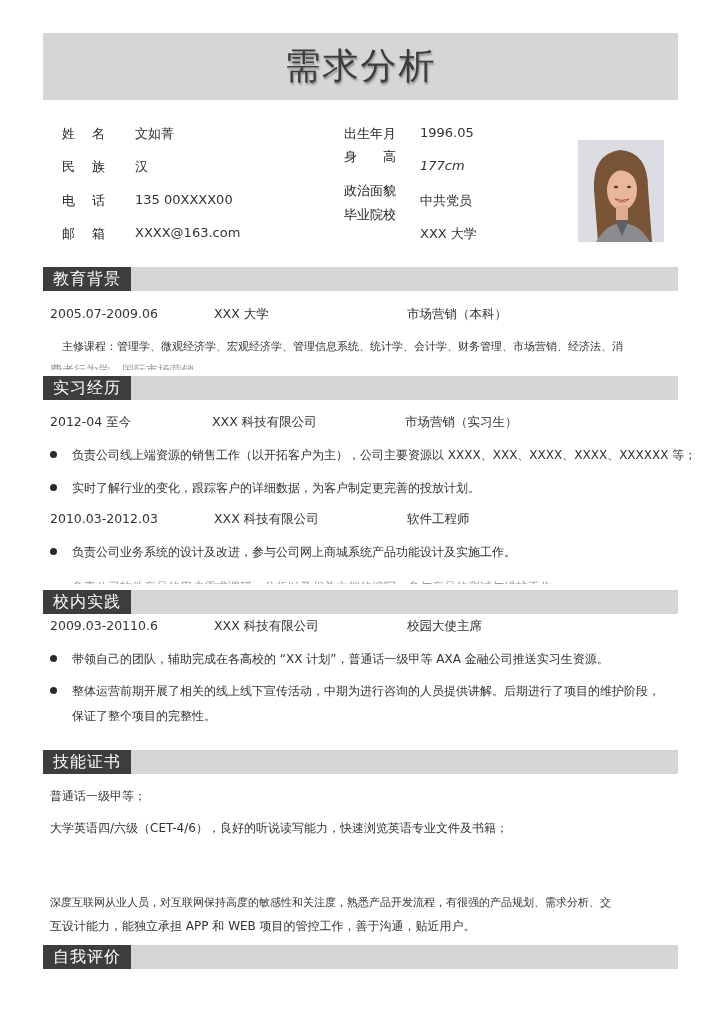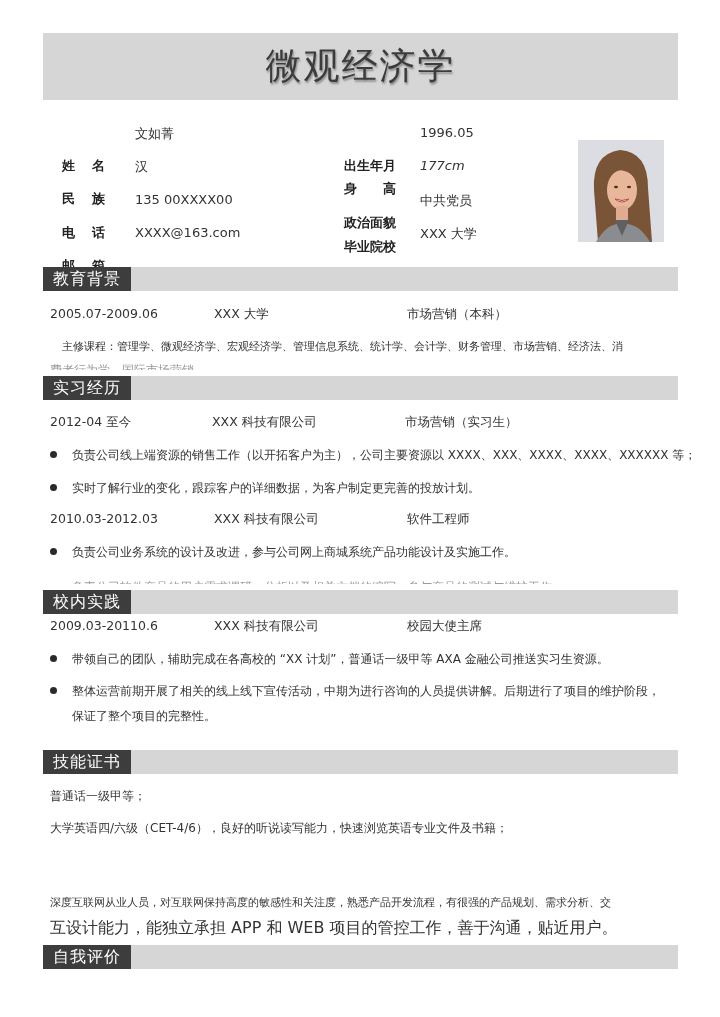--- a/index.html
+++ b/index.html
@@ -12,21 +12,21 @@
     position: absolute; left: 43px; top: 33px; width: 635px; height: 67px;
     background: #d6d6d6;
     display: flex; align-items: center; justify-content: center;
   }
   .title-bar h1 {
     margin: 0; font-size: 36px; font-weight: normal; color: #3c3c3c;
     letter-spacing: 2px;
     text-shadow: 1px 2px 2px rgba(0,0,0,0.35);
   }
   .info { position: absolute; font-size: 13px; color: #333; }
-  .info .lbl { position: absolute; font-weight: bold; color: #222; white-space: nowrap; margin-top: 32px; }
+  .info .lbl { position: absolute; font-weight: normal; color: #222; white-space: nowrap; }
   .info .val { position: absolute; white-space: nowrap; color: #333; }
   .photo {
     position: absolute; left: 578px; top: 140px; width: 86px; height: 102px;
     background: #dcdde2; overflow: hidden;
   }
   .section-header {
     position: absolute; left: 43px; width: 635px; height: 24px;
     background: #d6d6d6;
   }
   .section-header .tag {
@@ -43,21 +43,21 @@
     position: absolute; left: 0; top: 4px; width: 7px; height: 7px;
     border-radius: 50%; background: #2a2a2a;
   }
   .bullet .txt { position: absolute; left: 22px; top: 0; }
   .faded { color: #9a9a9a; overflow: hidden; height: 8px; }
 </style>
 </head>
 <body>
 
 <div class="title-bar">
-  <h1>微观经济学</h1>
+  <h1>需求分析</h1>
 </div>
 
 <div class="info" style="left:0;top:0;">
   <span class="lbl" style="left:62px;top:125px;letter-spacing:2px;">姓　名</span>
   <span class="val" style="left:135px;top:125px;">文如菁</span>
   <span class="lbl" style="left:62px;top:158px;letter-spacing:2px;">民　族</span>
   <span class="val" style="left:135px;top:158px;">汉</span>
   <span class="lbl" style="left:62px;top:192px;letter-spacing:2px;">电　话</span>
   <span class="val" style="left:135px;top:192px;">135 00XXXX00</span>
   <span class="lbl" style="left:62px;top:225px;letter-spacing:2px;">邮　箱</span>
@@ -144,13 +144,13 @@
 <div class="section-header" style="top:750px;">
   <div class="tag">技能证书</div>
 </div>
 <div class="row" style="left:50px;top:788px;font-size:12px;">普通话一级甲等；</div>
 <div class="row" style="left:50px;top:820px;font-size:12px;">大学英语四/六级（CET-4/6），良好的听说读写能力，快速浏览英语专业文件及书籍；</div>
 
 <div class="section-header" style="top:905px;margin-top:40px;">
   <div class="tag">自我评价</div>
 </div>
 <div class="row" style="left:50px;top:895px;font-size:11px;">深度互联网从业人员，对互联网保持高度的敏感性和关注度，熟悉产品开发流程，有很强的产品规划、需求分析、交</div>
-<div class="row" style="left:50px;top:918px;font-size:16px;">互设计能力，能独立承担 APP 和 WEB 项目的管控工作，善于沟通，贴近用户。</div>
+<div class="row" style="left:50px;top:918px;font-size:12px;">互设计能力，能独立承担 APP 和 WEB 项目的管控工作，善于沟通，贴近用户。</div>
 
 </body></html>

